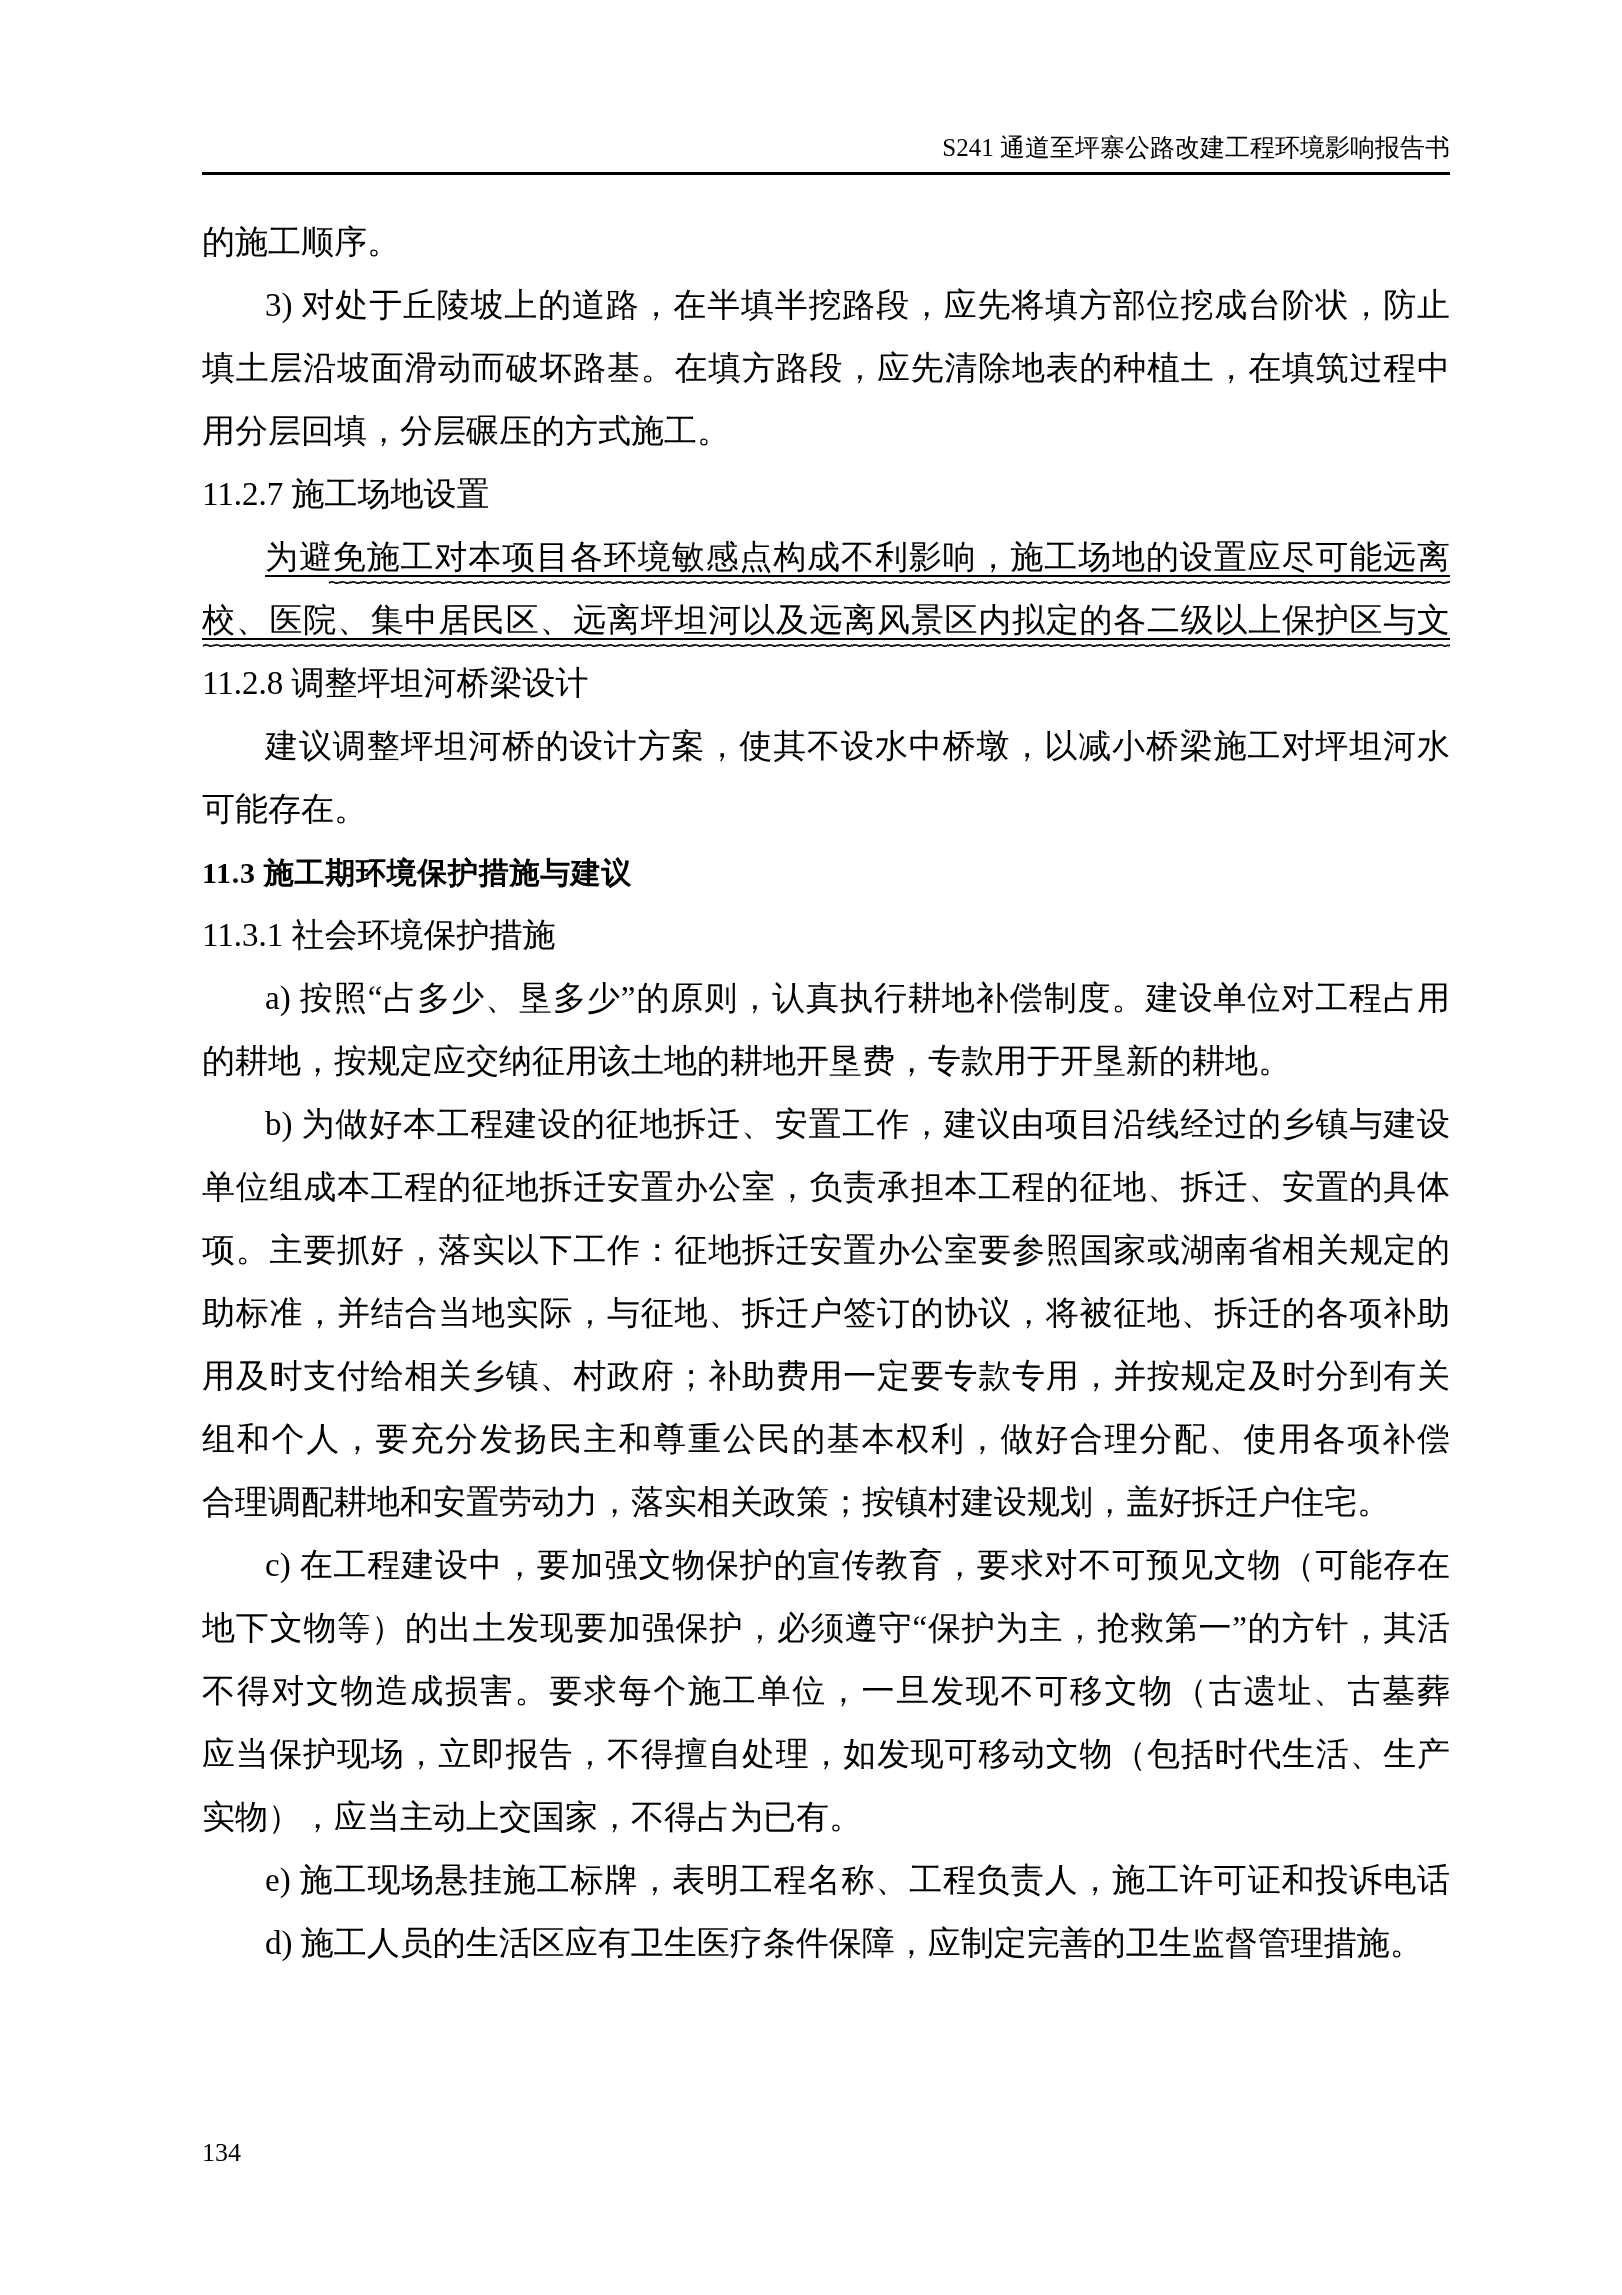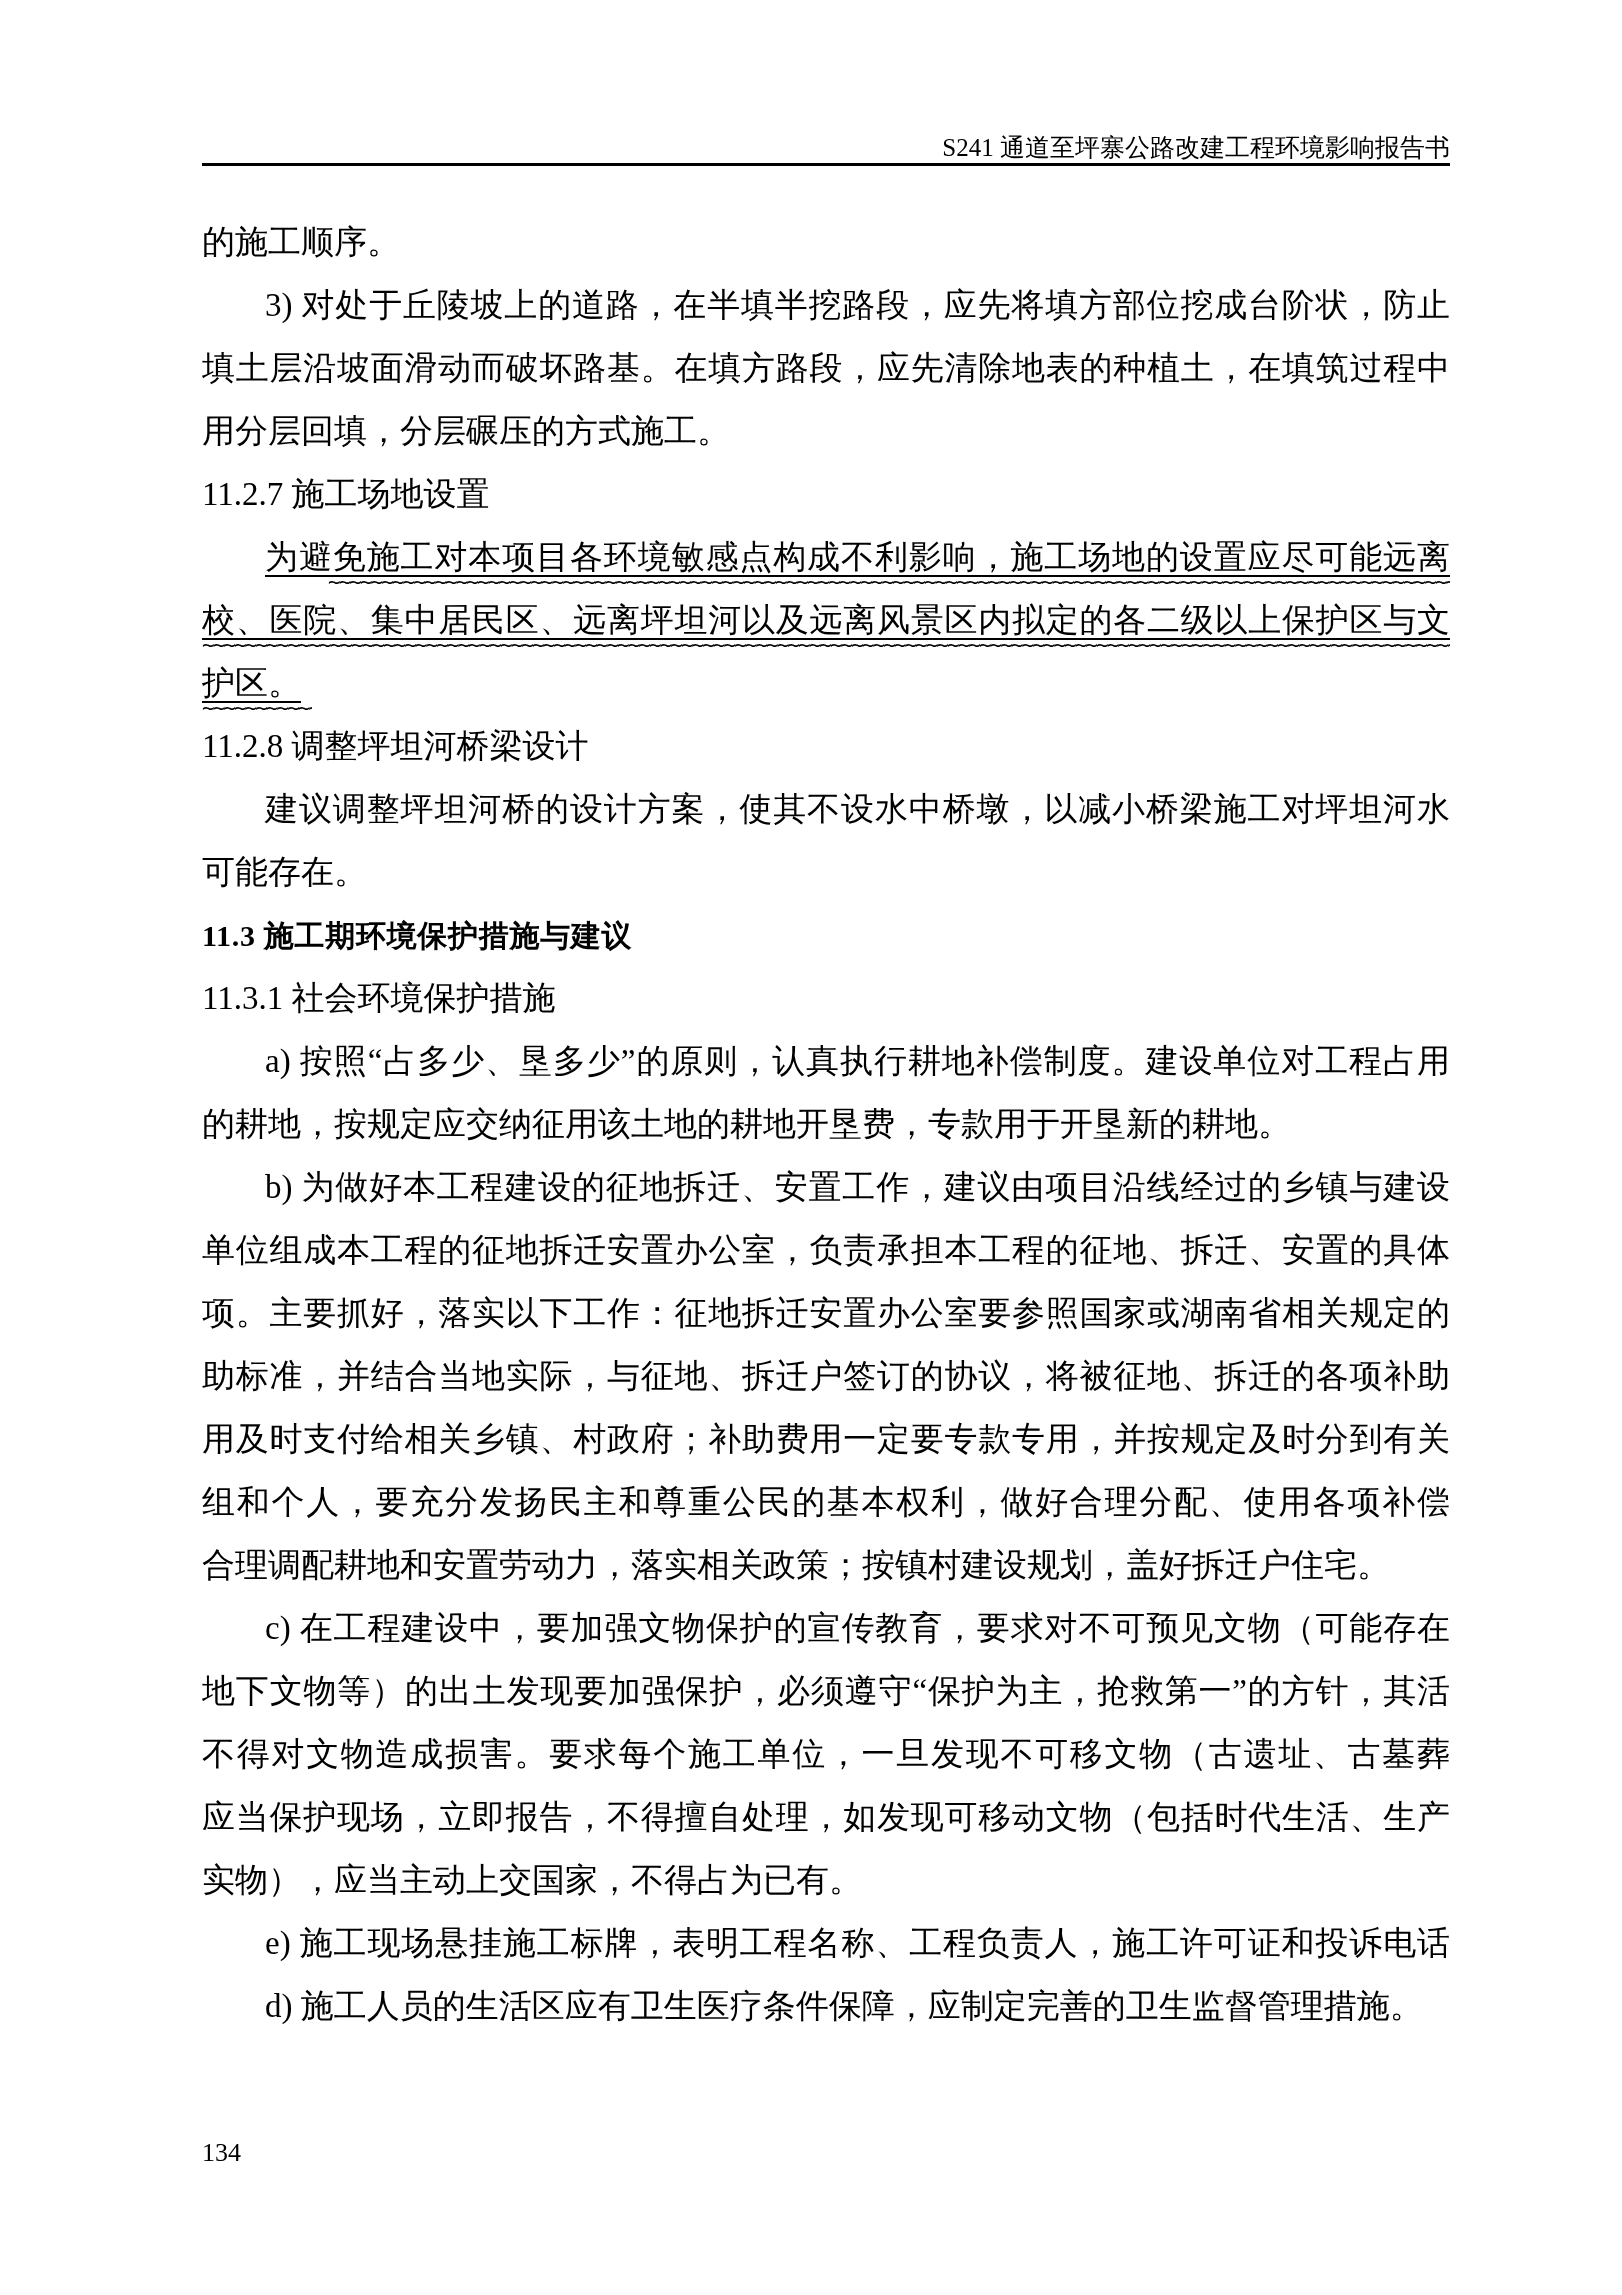--- a/index.html
+++ b/index.html
@@ -10,21 +10,21 @@
     color:#000;
     font-family:"Liberation Serif", serif;
     overflow:hidden;
   }
   .header {
     position:absolute;
     left:202px; top:132px; width:1248px;
     text-align:right;
     font-size:25px;
     line-height:31px;
-    padding-bottom:0;
+    padding-bottom:9px;
     border-bottom:3.9px solid #000;
   }
   .content {
     position:absolute;
     left:202px; top:211px; width:1248px;
     font-size:33px;
   }
   .line {
     height:63px;
     line-height:63px;
@@ -75,21 +75,20 @@
   <div class="header">S241 通道至坪寨公路改建工程环境影响报告书</div>
 
   <div class="content">
     <div class="line">的施工顺序。</div>
     <div class="line indent fill">3) 对处于丘陵坡上的道路，在半填半挖路段，应先将填方部位挖成台阶状，防止</div>
     <div class="line fill">填土层沿坡面滑动而破坏路基。在填方路段，应先清除地表的种植土，在填筑过程中采</div>
     <div class="line">用分层回填，分层碾压的方式施工。</div>
     <div class="line">11.2.7 施工场地设置</div>
     <div class="line indent fill uw uw-indent"><span class="t">为避免施工对本项目各环境敏感点构成不利影响，施工场地的设置应尽可能远离学</span></div>
     <div class="line fill uw"><span class="t">校、医院、集中居民区、远离坪坦河以及远离风景区内拟定的各二级以上保护区与文物保</span></div>
-    <div class="line uw uw-short"><span class="t">护区。</span></div>
     <div class="line">11.2.8 调整坪坦河桥梁设计</div>
     <div class="line indent fill">建议调整坪坦河桥的设计方案，使其不设水中桥墩，以减小桥梁施工对坪坦河水体</div>
     <div class="line">可能存在。</div>
     <div class="line h-main">11.3  施工期环境保护措施与建议</div>
     <div class="line">11.3.1 社会环境保护措施</div>
     <div class="line indent fill">a) 按照“占多少、垦多少”的原则，认真执行耕地补偿制度。建设单位对工程占用</div>
     <div class="line">的耕地，按规定应交纳征用该土地的耕地开垦费，专款用于开垦新的耕地。</div>
     <div class="line indent fill">b) 为做好本工程建设的征地拆迁、安置工作，建议由项目沿线经过的乡镇与建设</div>
     <div class="line fill">单位组成本工程的征地拆迁安置办公室，负责承担本工程的征地、拆迁、安置的具体事</div>
     <div class="line fill">项。主要抓好，落实以下工作：征地拆迁安置办公室要参照国家或湖南省相关规定的补</div>

